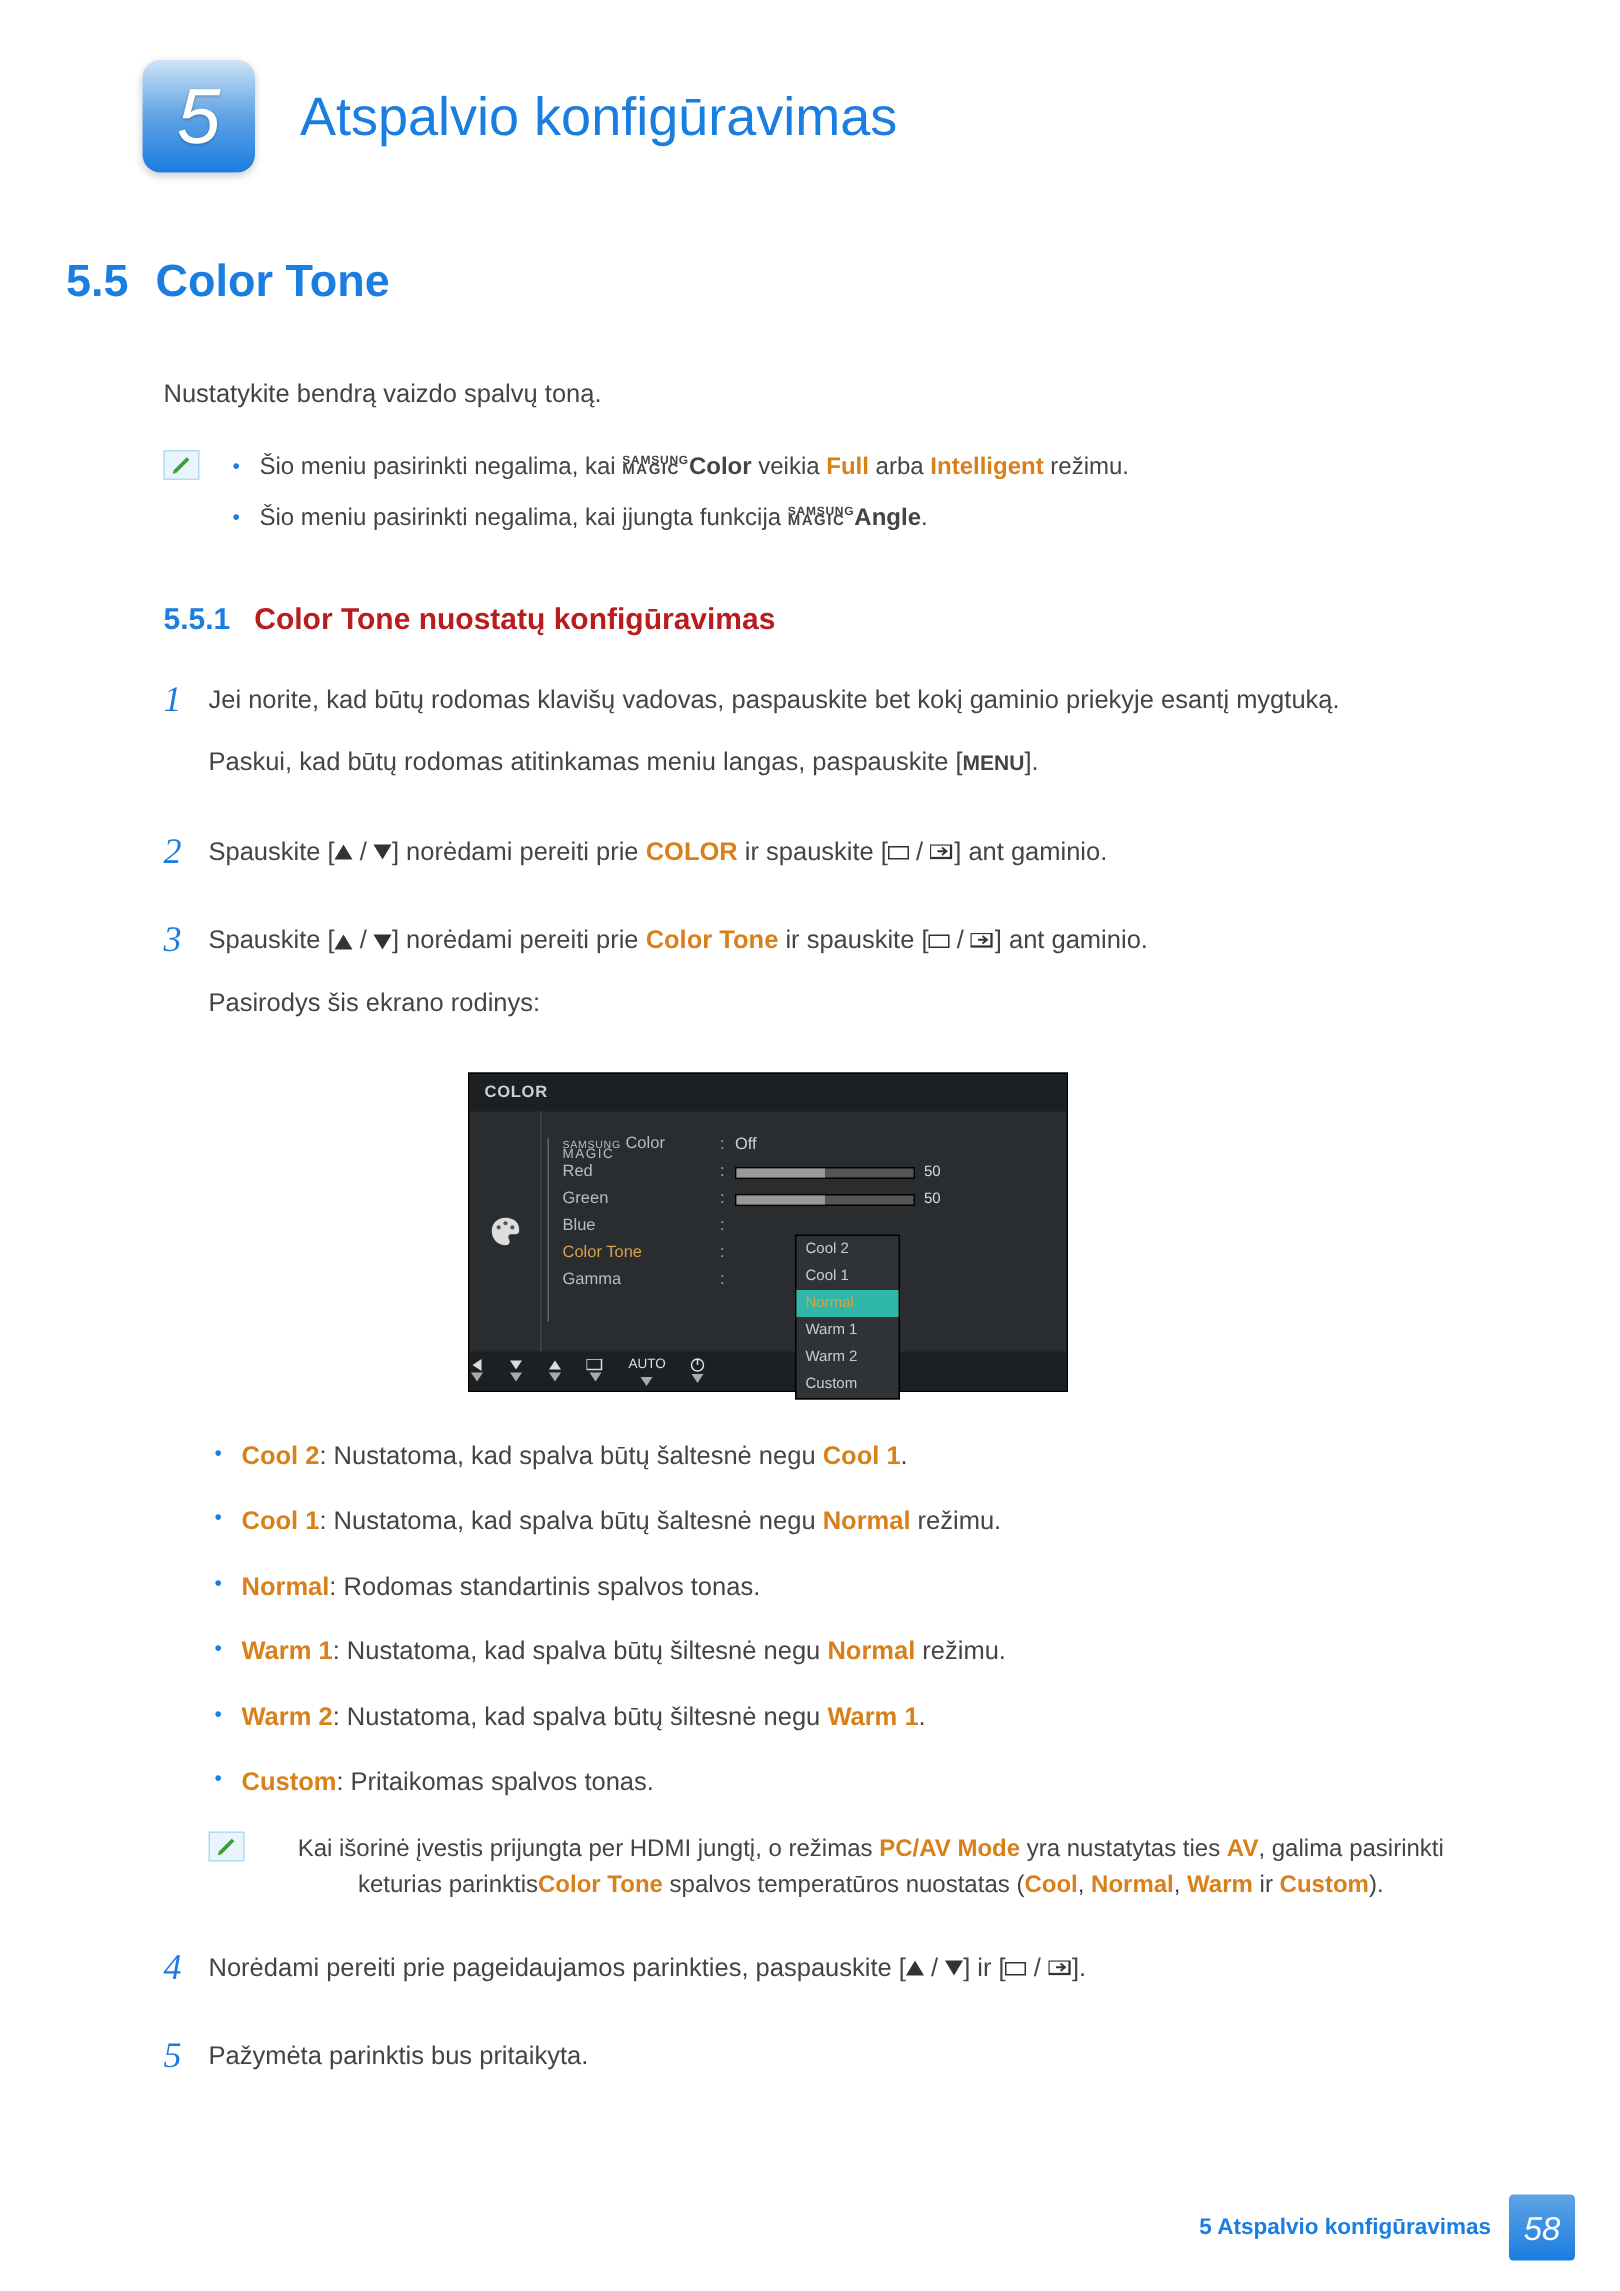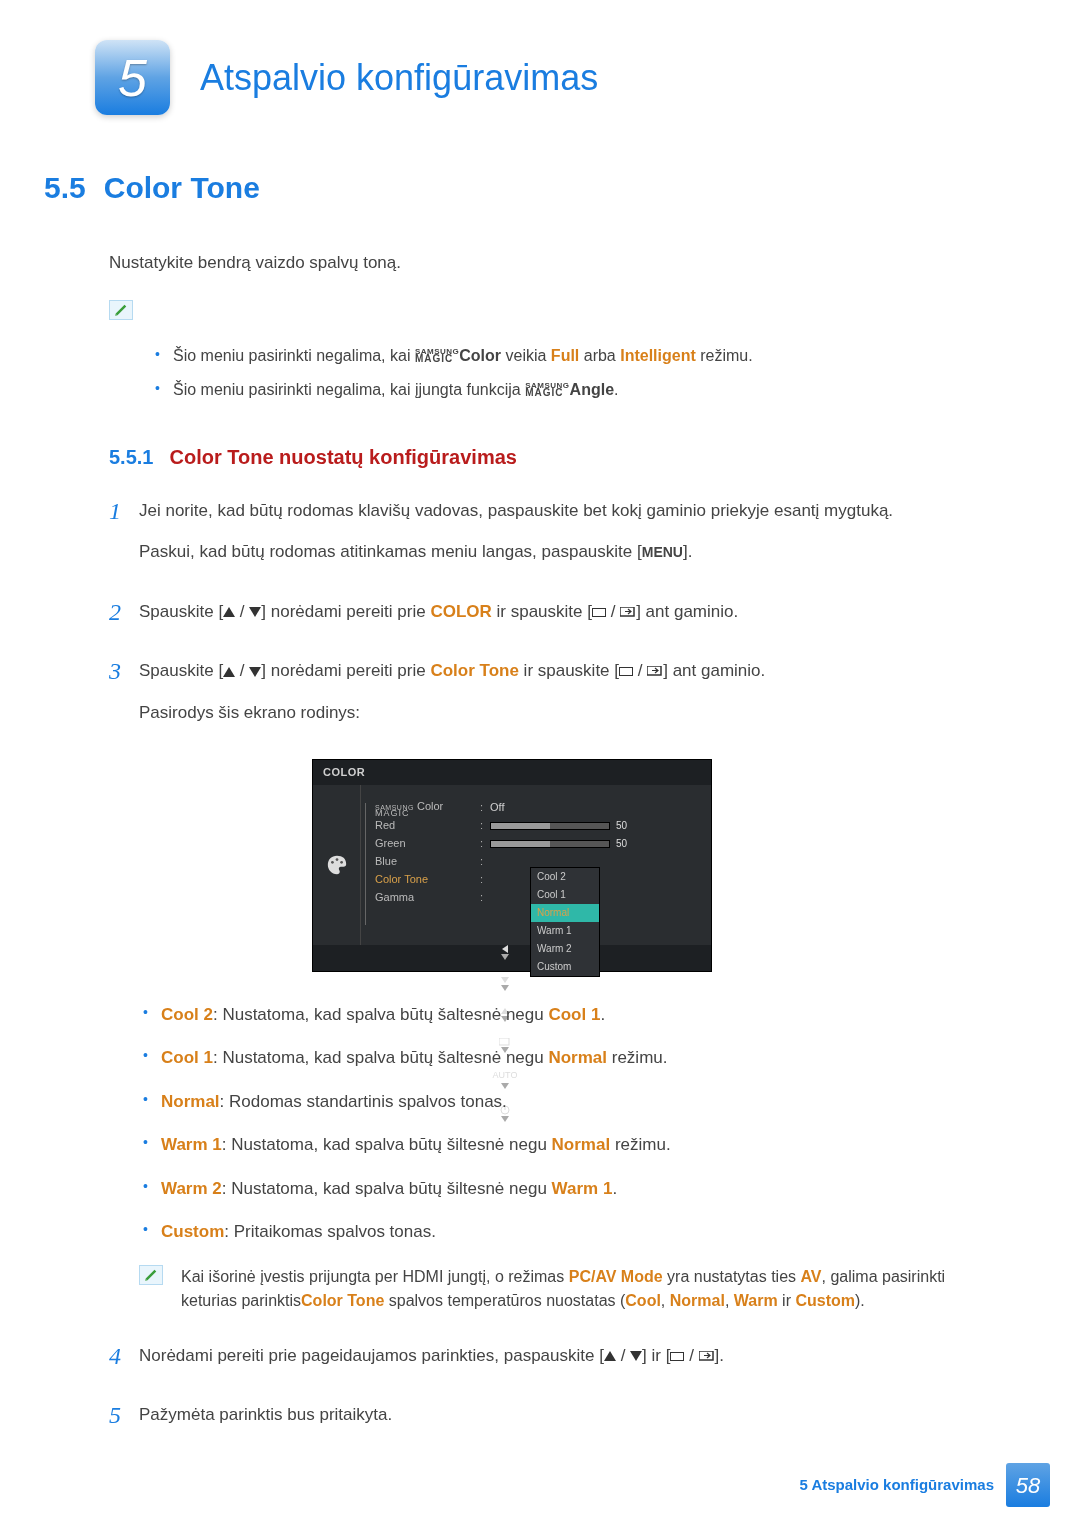--- a/index.html
+++ b/index.html
@@ -61,21 +61,21 @@
     background: #e9f5fc;
     border: 1px solid #b6daf1;
     display: flex;
     align-items: center;
     justify-content: center;
     margin-right: 18px;
     flex-shrink: 0;
   }
   .note-icon svg { width: 14px; height: 14px; }
   .note-content { flex: 1; font-size: 16px; }
-  .note-bullets { list-style: none; padding-left: 0; margin-top: 44px; }
+  .note-bullets { list-style: none; padding-left: 0; }
   .note-bullets li { position: relative; padding-left: 22px; margin-bottom: 10px; }
   .note-bullets li::before {
     content: "•"; position: absolute; left: 4px; color: #1a7de0; font-size: 14px;
   }
   .sm-text { display: inline-flex; flex-direction: column; line-height: 0.8; vertical-align: middle; font-weight: bold;}
   .sm-top { font-size: 8px; letter-spacing: 0.5px; }
   .sm-bot { font-size: 10px; letter-spacing: 1px; }
   .accent { color: #d8801a; font-weight: bold; }
   .subsection {
     margin-left: 65px;
@@ -130,21 +130,21 @@
     position: absolute;
     left: 169px;
     top: 82px;
     width: 70px;
     background: #2f3236;
     border: 1px solid #000;
   }
   .osd-dd-item { padding: 1.5px 6px; font-size: 10px; color: #ccc; }
   .osd-dd-item.sel { background: #2fb8a8; color: #fff; }
   .osd-dd-item.orange { color: #d8a04a; }
-  .osd-footer { background: #1d2023; height: 26px; display:flex; align-items:center; justify-content: flex-start; gap: 16px; padding-right: 14px; flex-direction: column; }
+  .osd-footer { background: #1d2023; height: 26px; display:flex; align-items:center; justify-content: flex-start; gap: 16px; padding-right: 14px; }
   .osd-f { display:flex; flex-direction: column; align-items:center; gap:1px; }
   .osd-f-top { font-size: 9px; color:#ddd; }
   .osd-f-tri { width:0; height:0; border-left:4px solid transparent; border-right:4px solid transparent; border-top:6px solid #aaa; }
   .osd-sm { display:inline-flex; flex-direction:column; line-height:0.8; }
   .osd-sm .t { font-size:7px; letter-spacing:0.5px; }
   .osd-sm .b { font-size:9px; letter-spacing:1px; }
   .osd-tree { position:absolute; left: -2px; top: 4px; bottom: 10px; width: 10px; }
   .osd-tree-line { position:absolute; left:6px; top:14px; bottom:10px; width:1px; background:#666; }
 
   .tone-list { list-style:none; margin-left: 95px; margin-bottom: 20px; }
@@ -370,21 +370,21 @@
 
   <ul class="tone-list">
     <li><span class="accent">Cool 2</span><span>: Nustatoma, kad spalva būtų šaltesnė negu </span><span class="accent">Cool 1</span><span>.</span></li>
     <li><span class="accent">Cool 1</span><span>: Nustatoma, kad spalva būtų šaltesnė negu </span><span class="accent">Normal</span><span> režimu.</span></li>
     <li><span class="accent">Normal</span><span>: Rodomas standartinis spalvos tonas.</span></li>
     <li><span class="accent">Warm 1</span><span>: Nustatoma, kad spalva būtų šiltesnė negu </span><span class="accent">Normal</span><span> režimu.</span></li>
     <li><span class="accent">Warm 2</span><span>: Nustatoma, kad spalva būtų šiltesnė negu </span><span class="accent">Warm 1</span><span>.</span></li>
     <li><span class="accent">Custom</span><span>: Pritaikomas spalvos tonas.</span></li>
   </ul>
 
-  <div class="note-box" style="margin-left: 95px;">
+  <div class="note-box" style="margin-left: 95px; text-align: center;">
     <div class="note-icon">
       <svg viewBox="0 0 24 24">
           <path d="M3 18 L18 3 L21 6 L6 21 Z" fill="#3a9e3a"></path>
           <path d="M3 18 L6 21 L2 22 Z" fill="#3a9e3a"></path>
         </svg>
     </div>
     <div class="note-content">
       <span>Kai išorinė įvestis prijungta per HDMI jungtį, o režimas </span><span class="accent">PC/AV Mode</span><span> yra nustatytas ties </span><span class="accent">AV</span><span>, galima pasirinkti keturias parinktis</span><span class="accent">Color Tone</span><span> spalvos temperatūros nuostatas (</span><span class="accent">Cool</span><span>, </span><span class="accent">Normal</span><span>, </span><span class="accent">Warm</span><span> ir </span><span class="accent">Custom</span><span>).</span>
     </div>
   </div>

